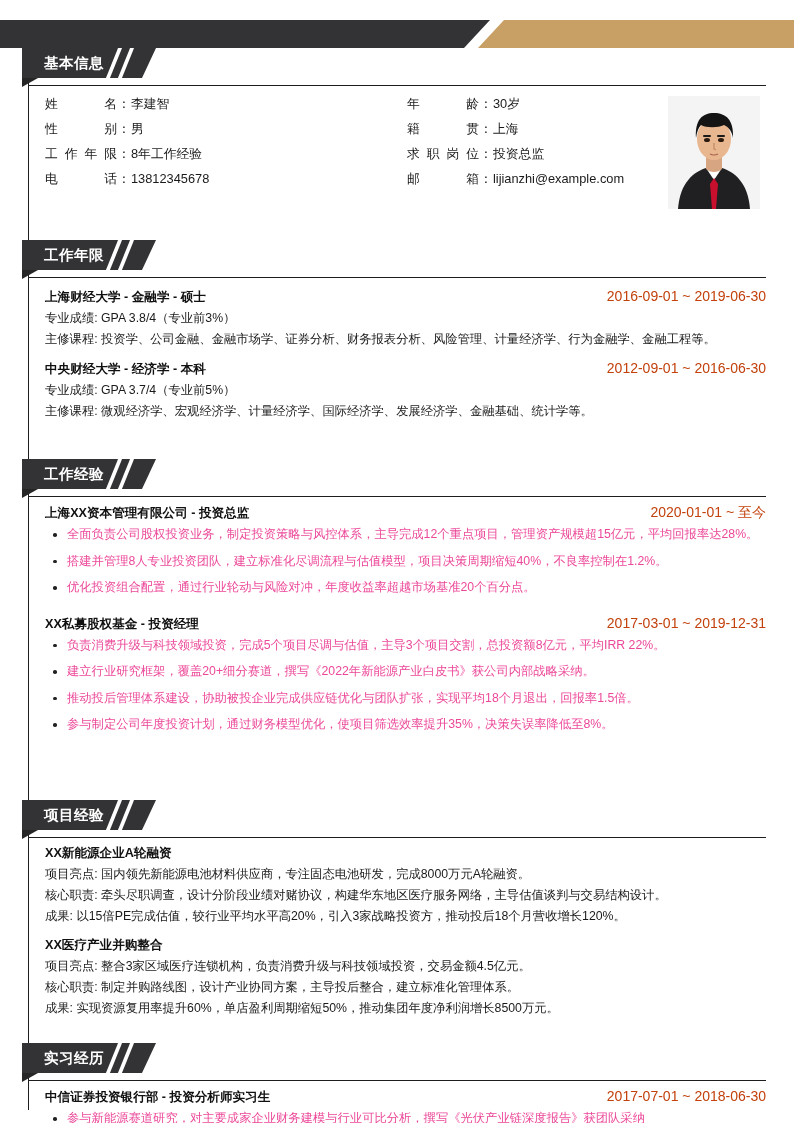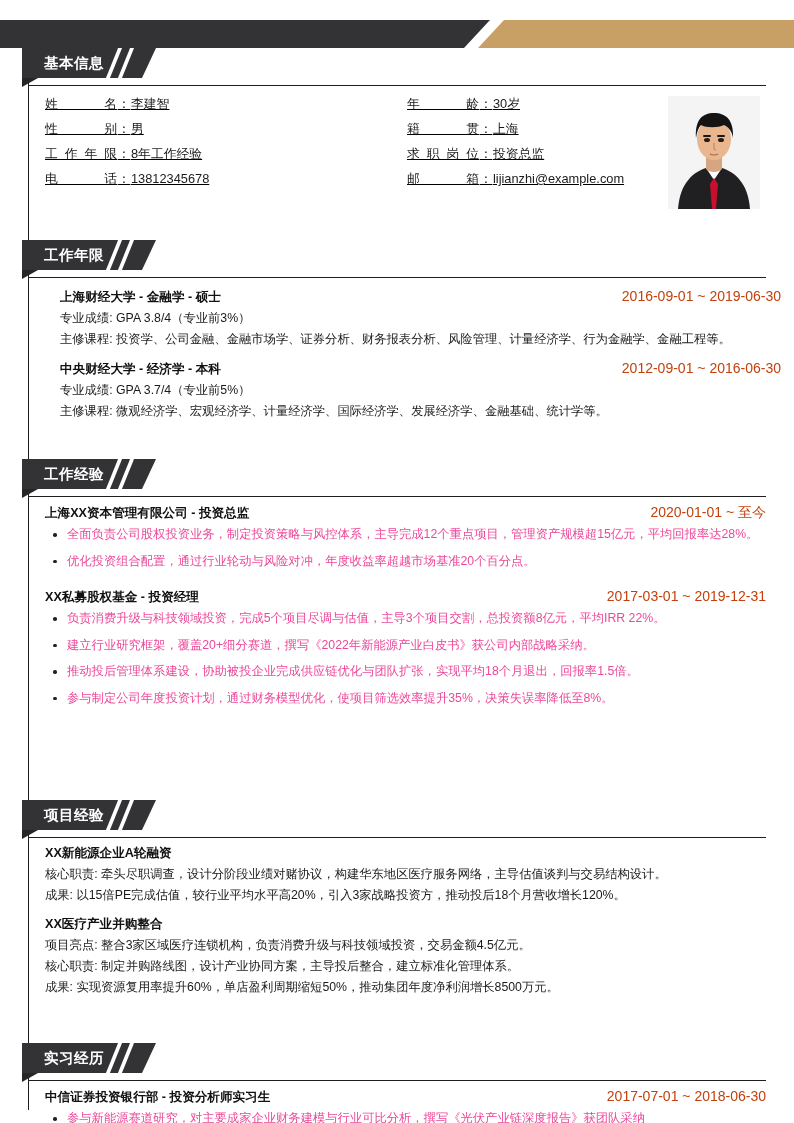--- a/index.html
+++ b/index.html
@@ -97,21 +97,21 @@
     left: 45px;
     width: 721px;
   }
 
   
   .info-cols {
     position: absolute;
     left: 45px; top: 0;
     width: 640px;
   }
-  .info-col { position: absolute; top: 0; text-decoration: underline; }
+  .info-col { position: absolute; top: 0; }
   .info-col.left { left: 0; width: 320px; }
   .info-col.right { left: 362px; width: 300px; }
   .info-row {
     display: flex;
     align-items: baseline;
     height: 25px;
     font-size: 12.8px;
     color: #1a1a1a;
   }
   .info-label {
@@ -280,21 +280,21 @@
     <div class="sec-badge">
       <span class="sec-badge-title">工作年限</span>
       <span class="sec-stripes" style="left:84px;">
         <i style="left:6px;"></i>
           <i style="left:18px;"></i>
       </span>
     </div>
     <div class="sec-fold"></div>
     <div class="sec-rule"></div>
 
-    <div class="body-block" style="top:48px;margin-left:15px;">
+    <div class="body-block" style="top:48px;">
       <div>
         <div class="entry-head">
           <span class="entry-title">上海财经大学 - 金融学 - 硕士</span>
           <span class="entry-date">2016-09-01 ~ 2019-06-30</span>
         </div>
         <div class="kv-line">
           <b>专业成绩:</b>
           <span>GPA 3.8/4（专业前3%）</span>
         </div>
         <div class="kv-line">
@@ -332,20 +332,21 @@
     <div class="sec-rule"></div>
 
     <div class="body-block" style="top:45px;">
       <div>
         <div class="entry-head">
           <span class="entry-title">上海XX资本管理有限公司 - 投资总监</span>
           <span class="entry-date">2020-01-01 ~ 至今</span>
         </div>
         <ul class="bullets">
           <li>全面负责公司股权投资业务，制定投资策略与风控体系，主导完成12个重点项目，管理资产规模超15亿元，平均回报率达28%。</li>
+          <li>搭建并管理8人专业投资团队，建立标准化尽调流程与估值模型，项目决策周期缩短40%，不良率控制在1.2%。</li>
           <li>优化投资组合配置，通过行业轮动与风险对冲，年度收益率超越市场基准20个百分点。</li>
         </ul>
       </div>
       <div class="gap-sm"></div>
       <div>
         <div class="entry-head">
           <span class="entry-title">XX私募股权基金 - 投资经理</span>
           <span class="entry-date">2017-03-01 ~ 2019-12-31</span>
         </div>
         <ul class="bullets">
@@ -368,20 +369,24 @@
     </div>
     <div class="sec-fold"></div>
     <div class="sec-rule"></div>
 
     <div class="body-block" style="top:45px;">
       <div>
         <div class="entry-head">
           <span class="entry-title">XX新能源企业A轮融资</span>
         </div>
         <div class="kv-line">
+          <b>项目亮点:</b>
+          <span>国内领先新能源电池材料供应商，专注固态电池研发，完成8000万元A轮融资。</span>
+        </div>
+        <div class="kv-line">
           <b>核心职责:</b>
           <span>牵头尽职调查，设计分阶段业绩对赌协议，构建华东地区医疗服务网络，主导估值谈判与交易结构设计。</span>
         </div>
         <div class="kv-line">
           <b>成果:</b>
           <span>以15倍PE完成估值，较行业平均水平高20%，引入3家战略投资方，推动投后18个月营收增长120%。</span>
         </div>
       </div>
       <div class="gap-sm"></div>
       <div>

